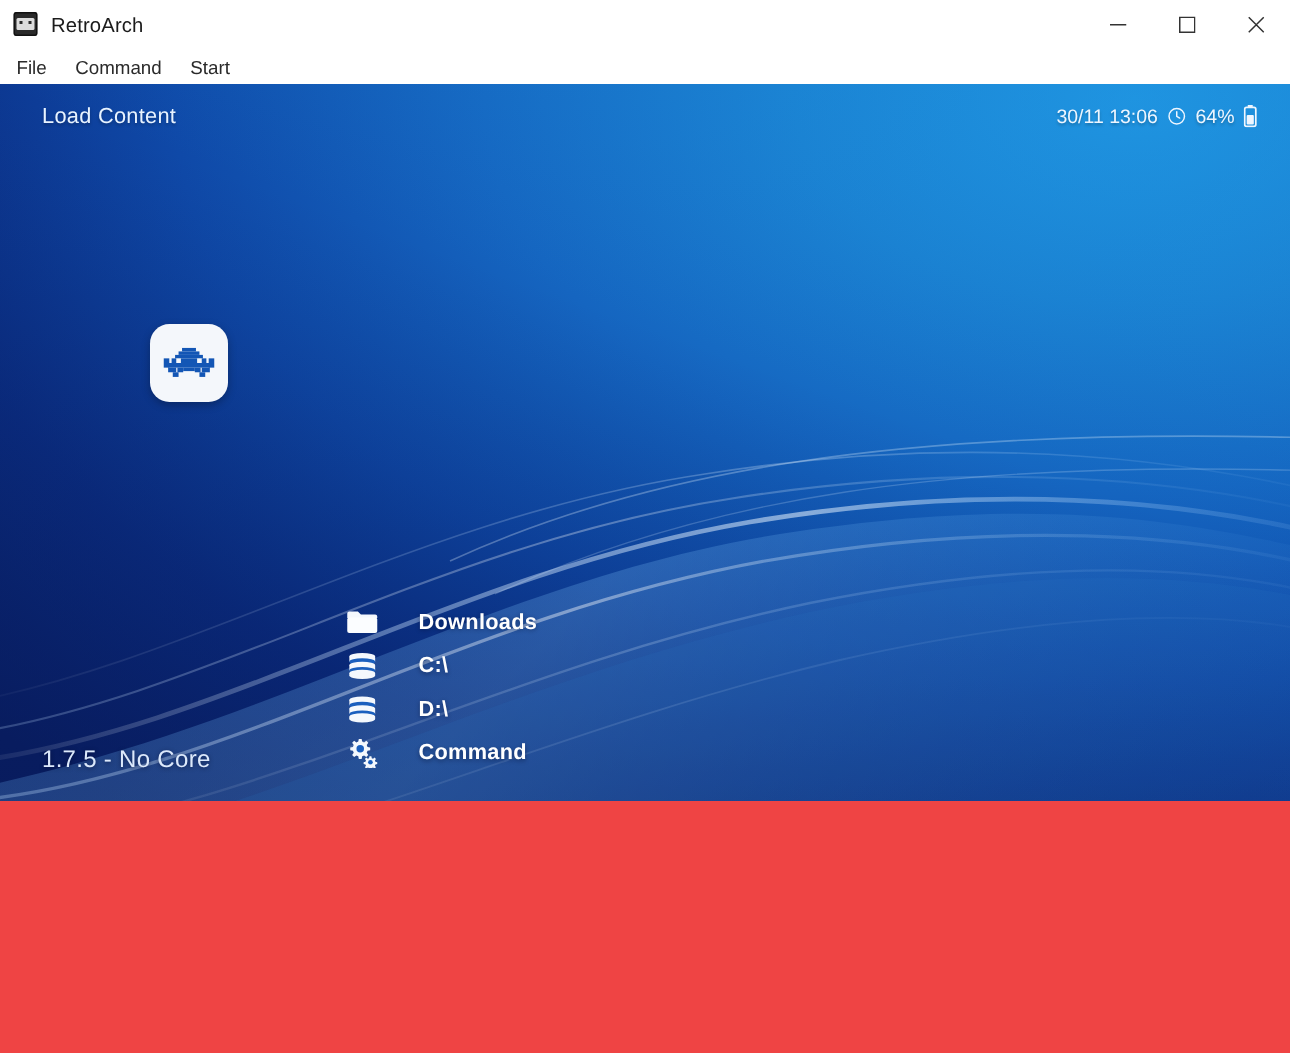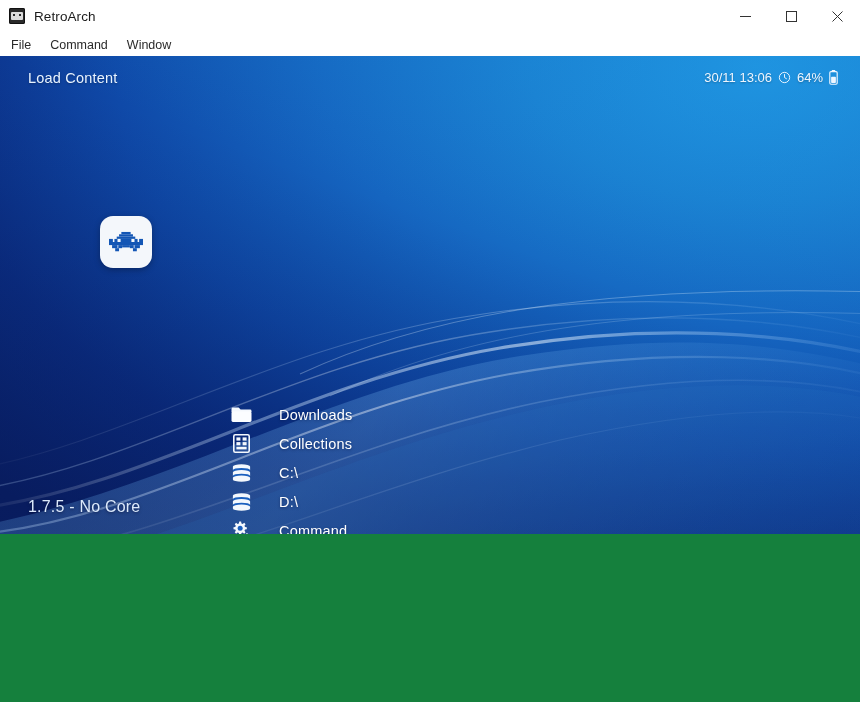--- a/index.html
+++ b/index.html
@@ -1,21 +1,21 @@
 <!DOCTYPE html>
 <html><head>
 <meta charset="utf-8">
 <style>
   html,body{margin:0;padding:0;}
   body{
     width:860px;height:702px;overflow:hidden;
     font-family:"Liberation Sans", sans-serif;
     background:#ffffff;
   }
-  #app{position:relative;width:860px;height:702px;background:#15803d;}
+  #app{position:relative;width:860px;height:702px;background:#ef4444;}
 
   
   .titlebar{
     position:absolute;left:0;top:0;width:860px;height:32px;
     background:#ffffff;
     display:flex;align-items:center;
     border-bottom:1px solid #f2f2f2;
   }
   .title-icon{
     width:16px;height:16px;margin-left:9px;margin-right:9px;
@@ -107,20 +107,21 @@
     position:relative;height:29px;display:flex;align-items:center;
   }
   .mrow .mi{
     position:absolute;left:230px;width:22px;height:22px;
     display:flex;align-items:center;justify-content:center;
   }
   .mrow .ml{
     position:absolute;left:279px;
     font-size:14.5px;color:#ffffff;letter-spacing:0.2px;
     text-shadow:0 1px 3px rgba(0,10,40,0.4);
+    font-weight:bold;
   }
 
   .footer{
     position:absolute;left:28px;bottom:18px;
     font-size:16px;color:#dce9fb;letter-spacing:0.2px;
     text-shadow:0 1px 3px rgba(0,5,30,0.5);
   }
 </style>
 </head>
 <body>
@@ -150,21 +151,21 @@
         <svg width="11" height="11" viewBox="0 0 11 11">
           <path d="M0.5 0.5 L10.5 10.5 M10.5 0.5 L0.5 10.5" stroke="#333" stroke-width="1" fill="none"></path>
         </svg>
       </div>
     </div>
   </div>
 
   <div class="menubar">
     <div class="menuitem">File</div>
     <div class="menuitem">Command</div>
-    <div class="menuitem">Window</div>
+    <div class="menuitem">Start</div>
   </div>
 
   <div class="stage">
     <div class="vig"></div>
 
     <svg class="waves" viewBox="0 0 860 645" preserveAspectRatio="none">
       <defs>
         <linearGradient id="wg1" x1="0" y1="0" x2="1" y2="0">
           <stop offset="0%" stop-color="#ffffff" stop-opacity="0.05"></stop>
           <stop offset="30%" stop-color="#cde6ff" stop-opacity="0.38"></stop>
@@ -255,33 +256,20 @@
       <div class="mrow">
         <span class="mi">
           <svg width="21" height="17" viewBox="0 0 21 17">
             <path d="M0.5 3 a1.4 1.4 0 0 1 1.4-1.4 H7.6 l2 2 H19.1 a1.4 1.4 0 0 1 1.4 1.4 V6 H0.5 Z" fill="#f4f8fd"></path>
             <rect x="0.5" y="5.6" width="20" height="10.4" rx="1.4" fill="#fbfdff"></rect>
           </svg>
         </span>
         <span class="ml">Downloads</span>
       </div>
 
-      <div class="mrow">
-        <span class="mi">
-          <svg width="17" height="19" viewBox="0 0 17 19">
-            <rect x="0.8" y="0.8" width="15.4" height="17.4" rx="1.4" fill="none" stroke="#f4f8fd" stroke-width="1.6"></rect>
-            <rect x="3.4" y="3.4" width="4" height="3.2" fill="#f4f8fd"></rect>
-            <rect x="9.6" y="3.4" width="4" height="3.2" fill="#f4f8fd"></rect>
-            <rect x="3.4" y="8.1" width="4" height="3.2" fill="#f4f8fd"></rect>
-            <rect x="9.6" y="8.1" width="4" height="3.2" fill="#f4f8fd"></rect>
-            <rect x="3.4" y="12.8" width="10.2" height="2.6" fill="#f4f8fd"></rect>
-          </svg>
-        </span>
-        <span class="ml">Collections</span>
-      </div>
 
       <div class="mrow">
         <span class="mi">
           <svg width="19" height="18" viewBox="0 0 19 18">
             <ellipse cx="9.5" cy="2.6" rx="8.6" ry="2.3" fill="#f4f8fd"></ellipse>
             <rect x="0.9" y="2.6" width="17.2" height="3.6" fill="#f4f8fd"></rect>
             <ellipse cx="9.5" cy="6.2" rx="8.6" ry="2.3" fill="#1a5fbe"></ellipse>
             <ellipse cx="9.5" cy="8.4" rx="8.6" ry="2.3" fill="#f4f8fd"></ellipse>
             <rect x="0.9" y="8.4" width="17.2" height="3.6" fill="#f4f8fd"></rect>
             <ellipse cx="9.5" cy="12" rx="8.6" ry="2.3" fill="#1a5fbe"></ellipse>

